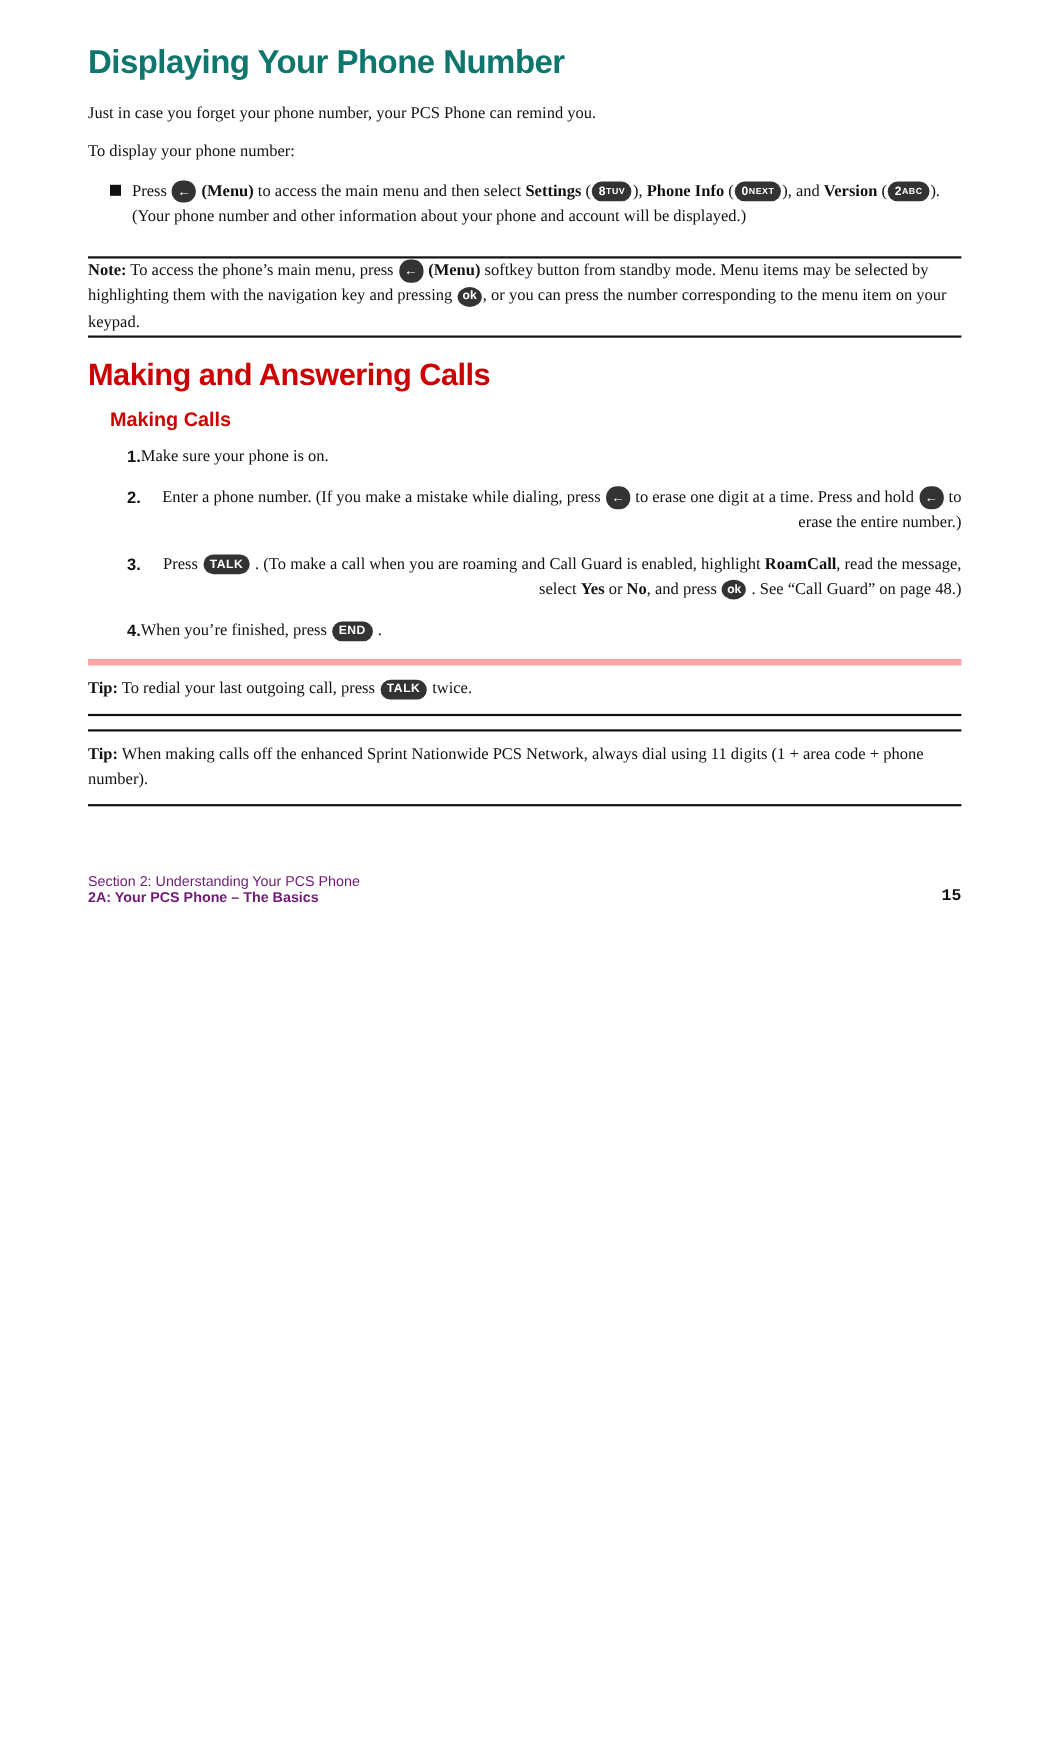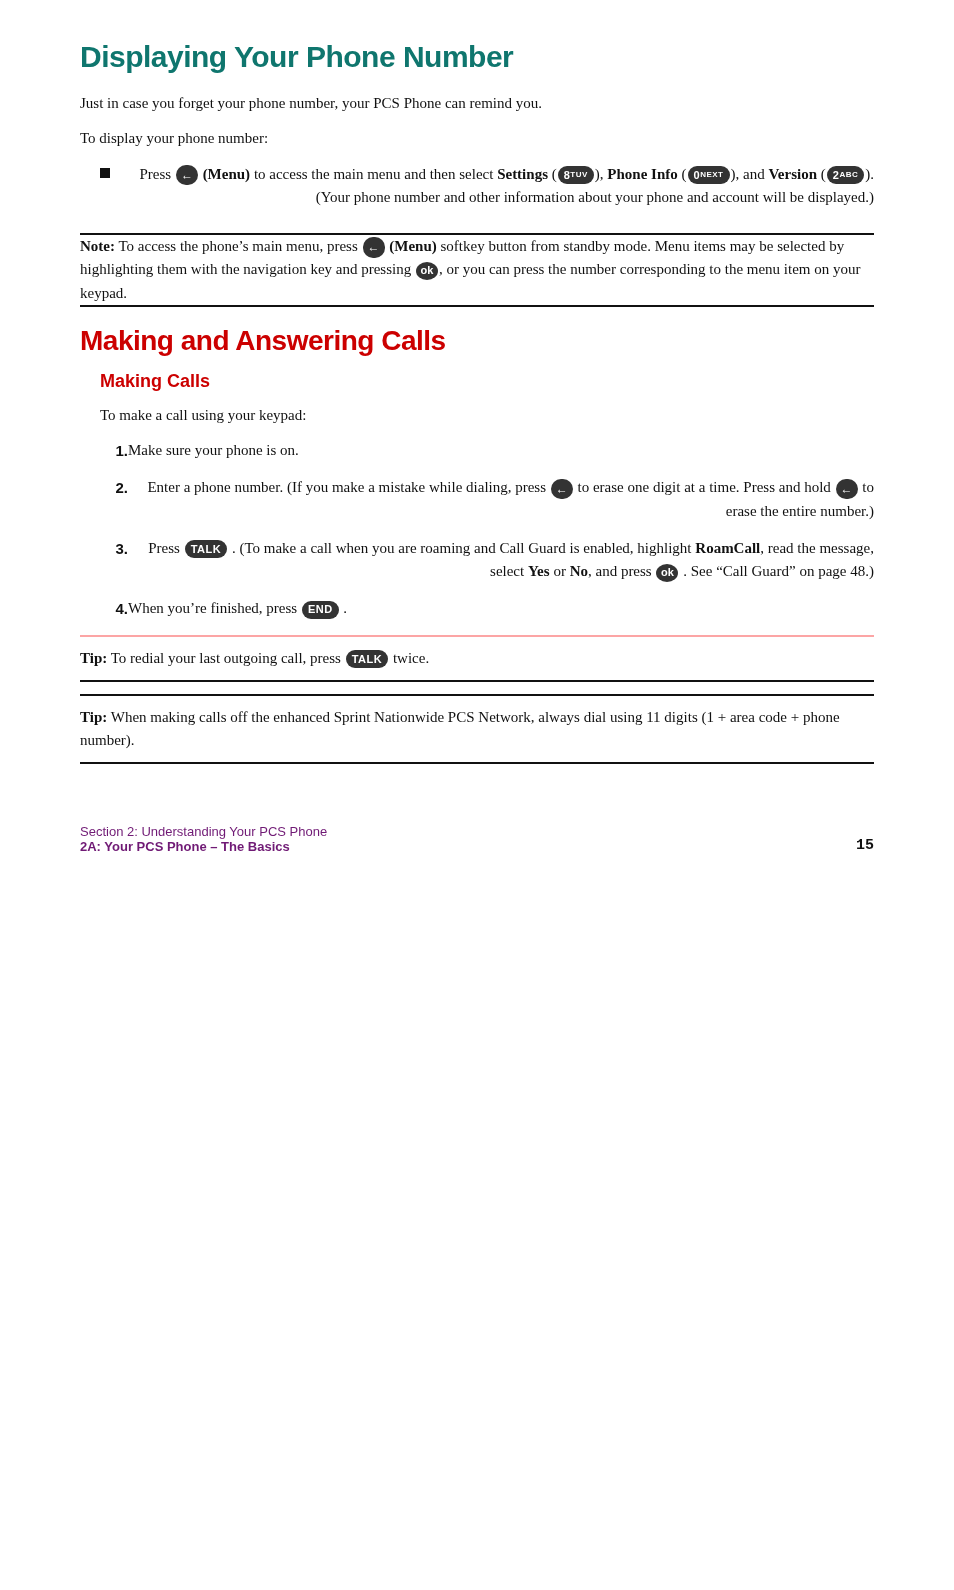--- a/index.html
+++ b/index.html
@@ -46,21 +46,20 @@
     }
 
     p {
       line-height: 1.55;
       margin-bottom: 12px;
     }
 
     .bullet-list {
       margin: 12px 0 24px 20px;
       list-style: none;
-      text-align: right;
     }
 
     .bullet-list li {
       display: flex;
       align-items: flex-start;
       margin-bottom: 8px;
       line-height: 1.55;
     }
 
     .bullet-square {
@@ -99,21 +98,21 @@
 
     .note-box {
       border-top: 2px solid #111;
       border-bottom: 2px solid #111;
       padding: 0 0;
       margin: 18px 0;
       line-height: 1.55;
     }
 
     .tip-box {
-      border-top: 2px solid #fca5a5;
+      border-top: 6px solid #fca5a5;
       border-bottom: 2px solid #111;
       padding: 10px 0;
       margin: 12px 0;
       line-height: 1.55;
     }
 
     .tip-box + .tip-box {
       border-top: none;
       margin-top: -12px;
     }
@@ -230,21 +229,20 @@
     corresponding to the menu item on your keypad.
   </span>
 </div>
 
 <h2 class="section-title">Making and Answering Calls</h2>
 
 <h3 class="sub-title">Making Calls</h3>
 
 <div class="content-indent">
 
-  <p>To make a call using your keypad:</p>
 
   <ol class="ordered-list">
     <li>
       <span>Make sure your phone is on.</span>
     </li>
     <li>
       <span>
         Enter a phone number. (If you make a mistake while dialing,
         press <span class="menu-arrow">←</span> to erase one digit at a time. Press and hold <span class="menu-arrow">←</span> to erase
         the entire number.)

